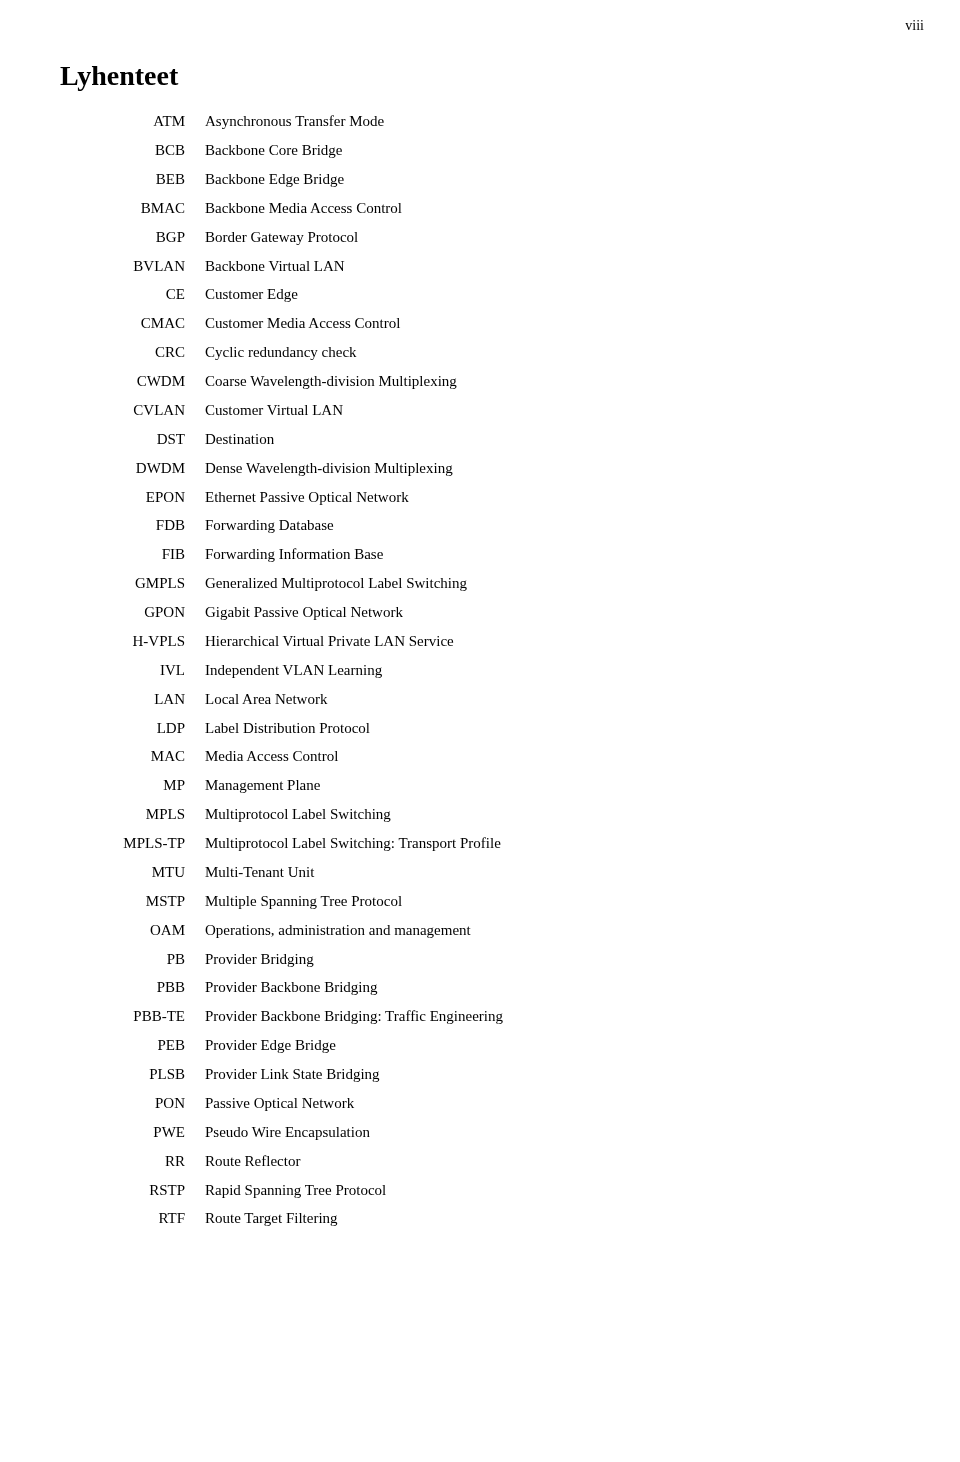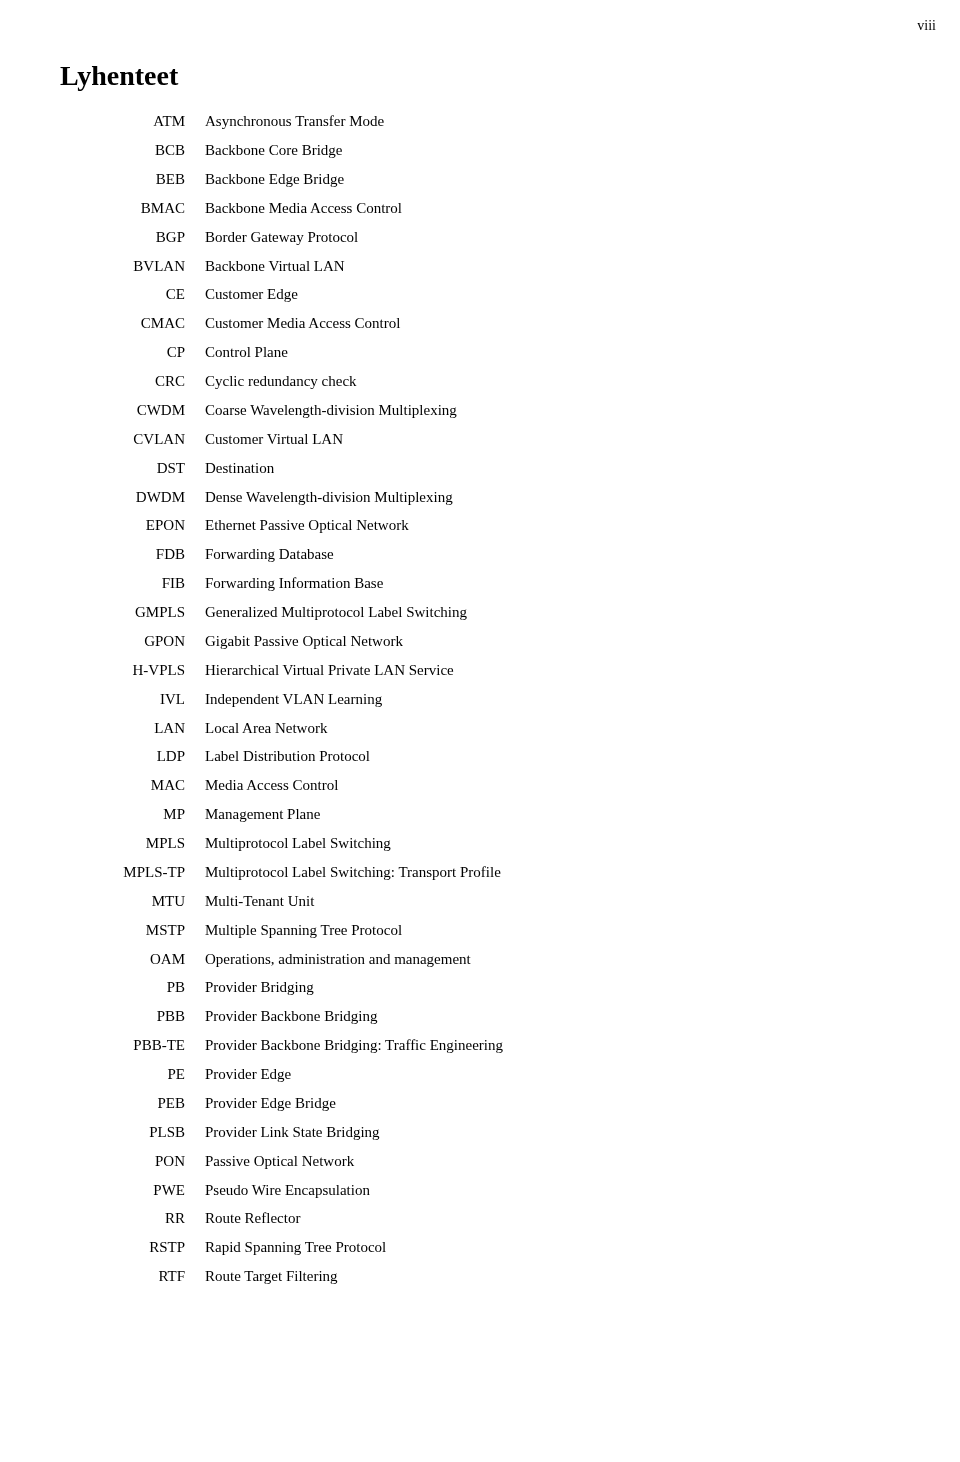--- a/index.html
+++ b/index.html
@@ -14,21 +14,21 @@
       font-size: 15px;
       color: #000000;
       width: 960px;
       min-height: 1462px;
       position: relative;
     }
 
     .page-number {
       position: absolute;
       top: 18px;
-      right: 24px;
+      right: 36px;
       font-size: 14px;
     }
 
     .page-content {
       padding: 60px 60px 60px 60px;
       padding-top: 50px;
     }
 
     .page-title {
       font-size: 28px;
@@ -98,24 +98,20 @@
         </tr>
         <tr>
           <td class="abbr">CE</td>
           <td class="definition">Customer Edge</td>
         </tr>
         <tr>
           <td class="abbr">CMAC</td>
           <td class="definition">Customer Media Access Control</td>
         </tr>
         <tr>
-          <td class="abbr">CP</td>
-          <td class="definition">Control Plane</td>
-        </tr>
-        <tr>
           <td class="abbr">CRC</td>
           <td class="definition">Cyclic redundancy check</td>
         </tr>
         <tr>
           <td class="abbr">CWDM</td>
           <td class="definition">Coarse Wavelength-division Multiplexing</td>
         </tr>
         <tr>
           <td class="abbr">CVLAN</td>
           <td class="definition">Customer Virtual LAN</td>
@@ -196,24 +192,20 @@
           <td class="abbr">PB</td>
           <td class="definition">Provider Bridging</td>
         </tr>
         <tr>
           <td class="abbr">PBB</td>
           <td class="definition">Provider Backbone Bridging</td>
         </tr>
         <tr>
           <td class="abbr">PBB-TE</td>
           <td class="definition">Provider Backbone Bridging: Traffic Engineering</td>
-        </tr>
-        <tr>
-          <td class="abbr">PE</td>
-          <td class="definition">Provider Edge</td>
         </tr>
         <tr>
           <td class="abbr">PEB</td>
           <td class="definition">Provider Edge Bridge</td>
         </tr>
         <tr>
           <td class="abbr">PLSB</td>
           <td class="definition">Provider Link State Bridging</td>
         </tr>
         <tr>

